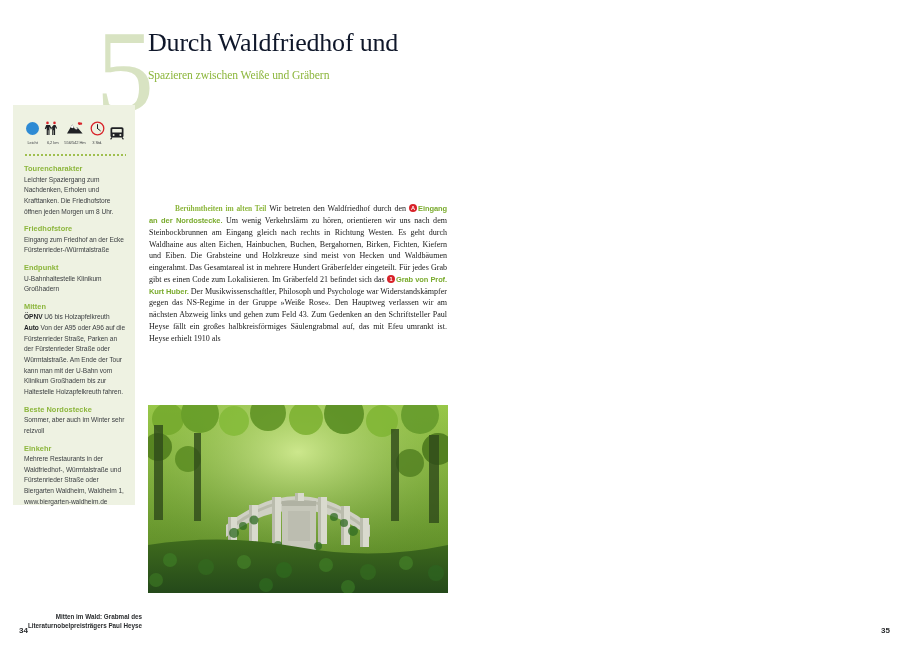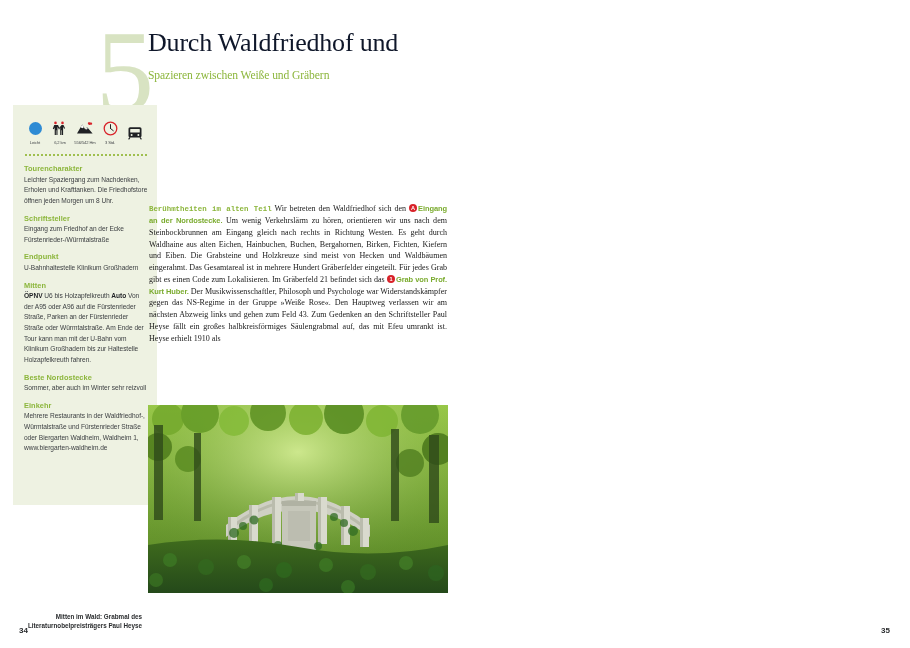--- a/index.html
+++ b/index.html
@@ -19,21 +19,21 @@
   .tour-number {
     position:absolute; left:96px; top:14px;
     font-family:"Liberation Serif", serif;
     font-size:116px; line-height:1;
     color:#d8e3c2; font-weight:400;
     letter-spacing:-2px;
   }
 
   
   .info-box {
-    position:absolute; left:13px; top:105px; width:144px; height:400px;
+    position:absolute; left:13px; top:105px; width:122px; height:400px;
     background:#eef2e2;
     padding:10px 9px 24px 11px;
   }
   .icon-row { display:flex; align-items:flex-end; gap:3px; margin-top:4px; }
   .icon-cell { width:22px; text-align:center; }
   .icon-glyph { height:18px; display:flex; align-items:center; justify-content:center; }
   .dot-blue { width:13px; height:13px; border-radius:50%; background:#2e8bd4; }
   .icon-cell .lbl {
     display:block; font-family:"Liberation Sans", sans-serif;
     font-size:4.1px; color:#44474a; margin-top:3px; letter-spacing:-0.1px;
@@ -80,23 +80,24 @@
 
   
   .col {
     position:absolute;
     font-size:8.05px; line-height:1.455;
     color:#1a1a1a; text-align:justify; hyphens:auto;
   }
   #col1 { left:149px; top:203px; width:298px; }
 
   .hl-lead {
-    font-family:Liberation Mono, monospace;
+    font-family:Liberation Serif, serif;
     font-weight:700; color:#8cb63c; font-size:7.4px;
     letter-spacing:0px;
+    margin-left:26px;
   }
   .poi {
     font-family:"Liberation Sans", sans-serif;
     font-weight:700; color:#7aab2e; font-size:7.5px;
     letter-spacing:-0.1px;
   }
   .marker {
     display:inline-block; width:8px; height:8px; border-radius:50%;
     background:#d8232a; color:#fff;
     font-family:"Liberation Sans", sans-serif;
@@ -189,21 +190,21 @@
           </div>
           <span class="lbl"></span>
         </div>
       </div>
 
       <div class="dotted-rule"></div>
 
       <div class="sb-h">Tourencharakter</div>
       <div class="sb-p">Leichter Spaziergang zum Nachdenken, Erholen und Krafttanken. Die Friedhofstore öffnen jeden Morgen um 8 Uhr.</div>
 
-      <div class="sb-h">Schriftsteller</div>
+      <div class="sb-h">Friedhofstore</div>
       <div class="sb-p">Eingang zum Friedhof an der Ecke Fürstenrieder-/Würmtalstraße</div>
 
       <div class="sb-h">Endpunkt</div>
       <div class="sb-p">U-Bahnhaltestelle Klinikum Großhadern</div>
 
       <div class="sb-h">Mitten</div>
       <div class="sb-p"><b>ÖPNV</b> U6 bis Holzapfelkreuth <b>Auto</b> Von der A95 oder A96 auf die Fürstenrieder Straße, Parken an der Fürstenrieder Straße oder Würmtalstraße. Am Ende der Tour kann man mit der U-Bahn vom Klinikum Großhadern bis zur Haltestelle Holzapfelkreuth fahren.</div>
 
       <div class="sb-h">Beste Nordostecke</div>
       <div class="sb-p">Sommer, aber auch im Winter sehr reizvoll</div>
@@ -215,21 +216,21 @@
     <div class="headline">
       <h1>
         <span>Durch Waldfriedhof und</span><br>
       </h1>
       <div class="subtitle">Spazieren zwischen Weiße und Gräbern</div>
     </div>
 
 
     <div class="col" id="col1">
       <span class="hl-lead">Berühmtheiten im alten Teil</span>
-      <span>Wir betreten den Waldfriedhof sich den</span>
+      <span>Wir betreten den Waldfriedhof durch den</span>
       <span class="marker">A</span><span class="poi">Eingang an der Nordostecke.</span>
       <span>Um wenig Verkehrslärm zu hören, orientieren wir uns nach dem Steinbockbrunnen am Eingang gleich nach rechts in Richtung Westen. Es geht durch Waldhaine aus alten Eichen, Hainbuchen, Buchen, Bergahornen, Birken, Fichten, Kiefern und Eiben. Die Grabsteine und Holzkreuze sind meist von Hecken und Waldbäumen eingerahmt. Das Gesamtareal ist in mehrere Hundert Gräberfelder eingeteilt. Für jedes Grab gibt es einen Code zum Lokalisieren. Im Gräberfeld 21 befindet sich das</span>
       <span class="marker">1</span><span class="poi">Grab von Prof. Kurt Huber.</span>
       <span>Der Musikwissenschaftler, Philosoph und Psychologe war Widerstandskämpfer gegen das NS-Regime in der Gruppe »Weiße Rose«. Den Hauptweg verlassen wir am nächsten Abzweig links und gehen zum Feld 43. Zum Gedenken an den Schriftsteller Paul Heyse fällt ein großes halbkreisförmiges Säulengrabmal auf, das mit Efeu umrankt ist. Heyse erhielt 1910 als</span>
     </div>
 
     <div class="photo" id="photo-left">
       <svg class="ph-svg" viewBox="0 0 300 188" preserveAspectRatio="none">
         <defs>
           <linearGradient id="lgSky" x1="0" y1="0" x2="0" y2="1">

